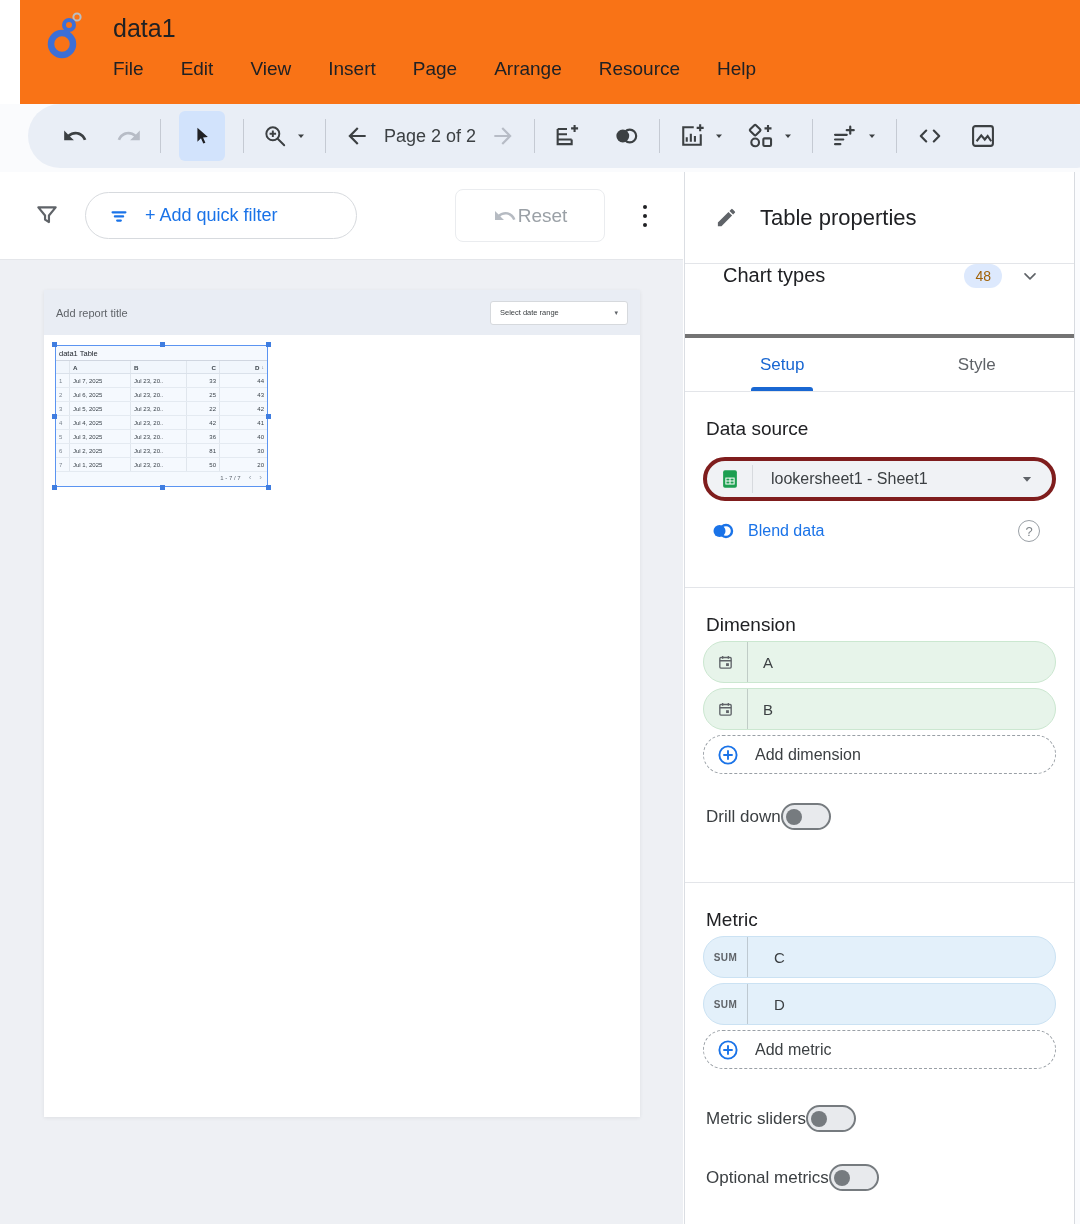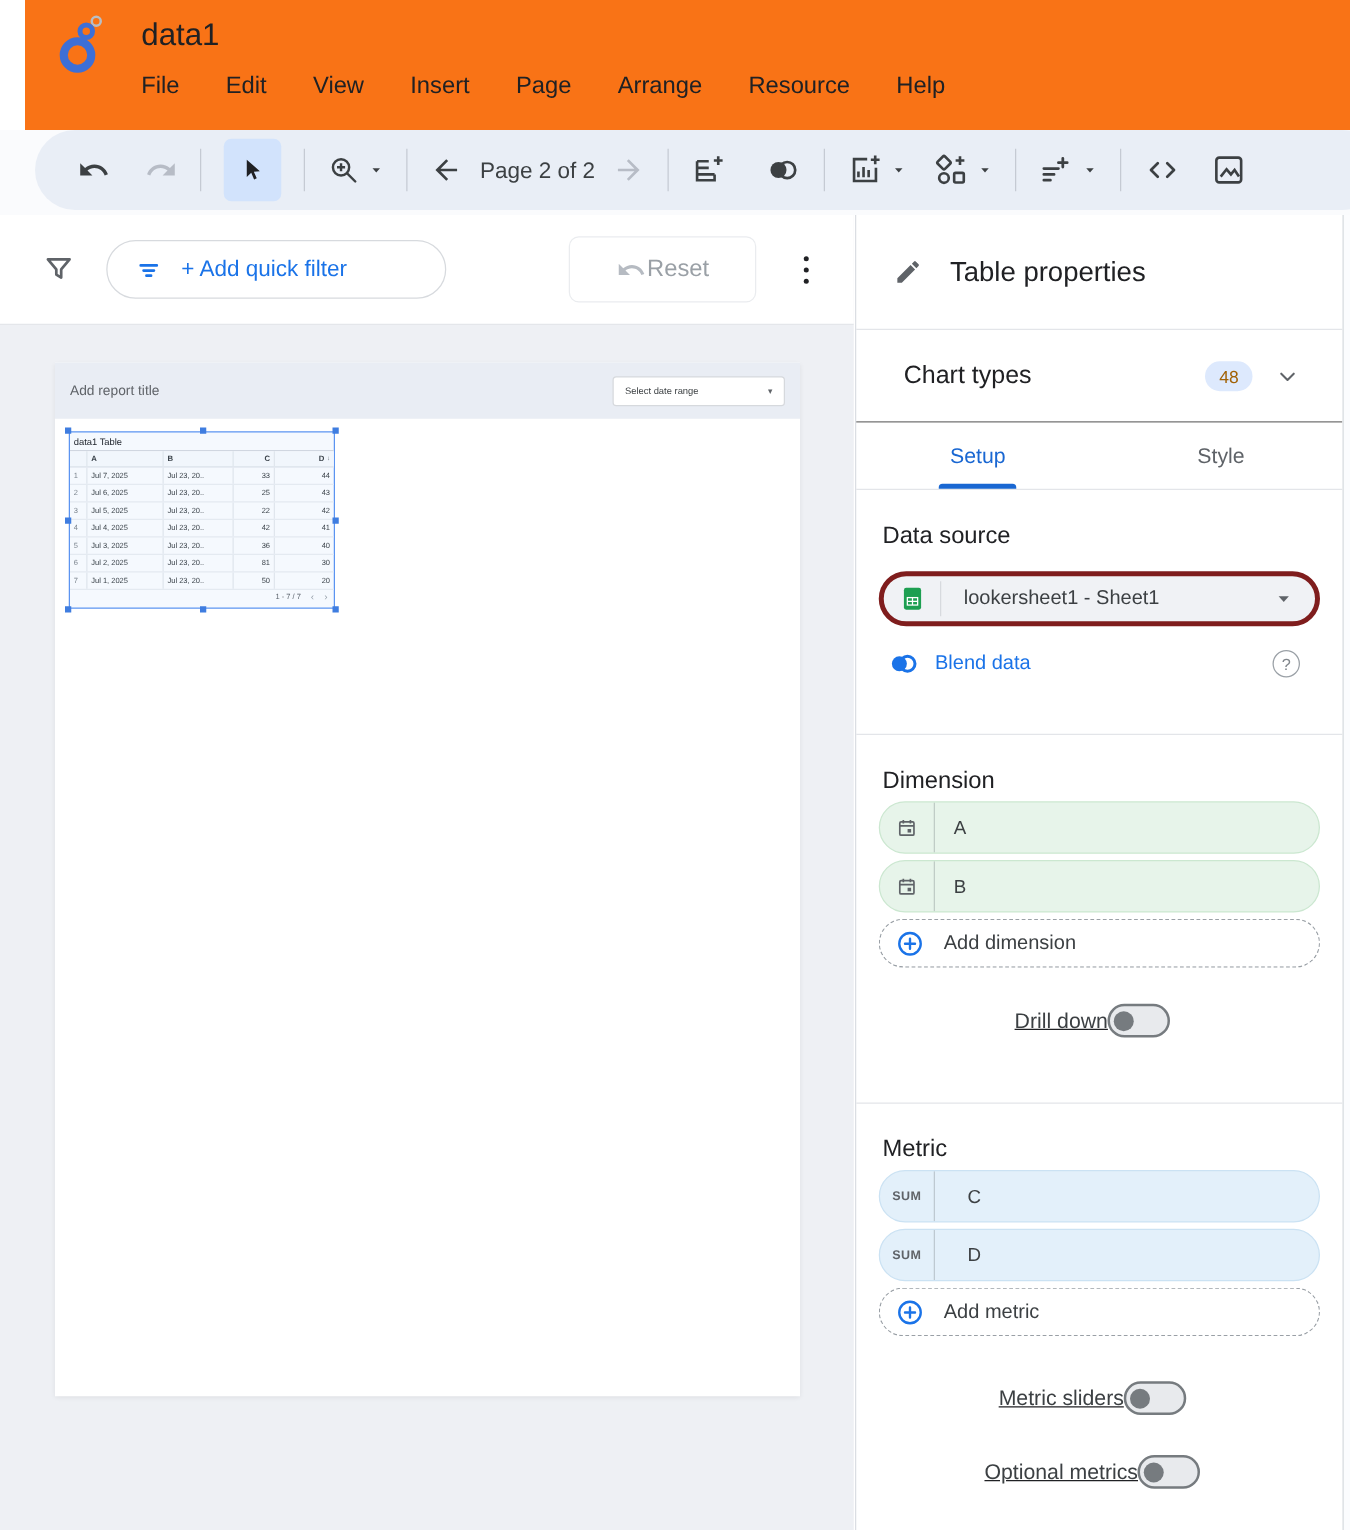--- a/index.html
+++ b/index.html
@@ -60,21 +60,21 @@
   .tw-num { color:#80868b; justify-content:flex-start; }
   .sort-ic { font-size:5px; color:#5f6368; margin-left:2px; }
   .tw-pagination { height:12px; display:flex; align-items:center; justify-content:flex-end; gap:8px; font-size:6px; color:#5f6368; padding-right:5px; }
   .pg-ch { font-size:8px; color:#9aa0a6; line-height:1; cursor:pointer; }
 
   
   .panel { position:absolute; left:684px; top:0; width:390px; bottom:0; background:#fff; border-left:1px solid #dbdee3; }
   .gutter { position:absolute; right:0; top:0; width:6px; bottom:0; background:#fbfcfe; border-left:1px solid #d8dbe0; }
   .p-header { height:92px; display:flex; align-items:center; padding-left:30px; gap:22px; border-bottom:1px solid #e3e5e9; }
   .p-title { font-size:22px; color:#202124; }
-  .p-charttypes { height:74px; display:flex; align-items:center; justify-content:space-between; padding:0 34px 0 38px; border-bottom:1px solid #737373; cursor:pointer; }
+  .p-charttypes { height:74px; display:flex; align-items:flex-start; justify-content:space-between; padding:0 34px 0 38px; border-bottom:4px solid #737373; cursor:pointer; }
   .ct-label { font-size:20px; font-weight:500; color:#202124; }
   .ct-right { display:flex; align-items:center; gap:18px; }
   .badge { background:#dde9fd; color:#a16207; font-size:14px; padding:4px 11px; border-radius:13px; }
   .p-tabs { height:54px; display:flex; border-bottom:1px solid #e3e5e9; }
   .tab { flex:1; position:relative; display:flex; align-items:center; justify-content:center; font-size:17px; cursor:pointer; }
   .tab.active { color:#1967d2; font-weight:500; }
   .tab.inactive { color:#5f6368; }
   .tab.active .underline { position:absolute; bottom:0; left:50%; transform:translateX(-50%); width:62px; height:4px; background:#1967d2; border-radius:3px 3px 0 0; }
 
   .p-section { padding:26px 18px 0; border-bottom:1px solid #e3e5e9; }
@@ -91,21 +91,21 @@
   .ds-section { height:196px; }
 
   .chip { margin-top:5px; height:42px; border-radius:21px; display:flex; align-items:center; overflow:hidden; cursor:pointer; }
   .chip.dim { background:#e7f4ea; border:1px solid #cbe7d0; }
   .chip.met { background:#e3f0fa; border:1px solid #cbe2f3;gap:11px; }
   .chip-lead { width:44px; height:100%; display:flex; align-items:center; justify-content:center; border-right:1px solid rgba(95,99,104,.28); flex:none; }
   .chip-agg { font-size:10px; font-weight:bold; color:#5f6368; letter-spacing:.4px; }
   .chip-label { margin-left:15px; font-size:15px; color:#3c4043; }
   .add-pill { margin-top:5px; height:39px; border:1px dashed #9aa0a6; border-radius:20px; display:flex; align-items:center; gap:15px; padding-left:12px; cursor:pointer; }
   .add-pill span { font-size:16px; color:#3c4043; }
-  .toggle-row { display:flex; align-items:center; justify-content:center; padding:0 14px 0 3px;text-decoration:underline; }
+  .toggle-row { display:flex; align-items:center; justify-content:flex-start; padding:0 14px 0 3px; }
   .toggle-row span { font-size:17px; color:#3c4043; }
   .dim-section { height:295px; }
   .dim-section .toggle-row { margin-top:29px; }
   .met-section .toggle-row.opt { margin-top:32px; }
   .met-section .toggle-row.sld { margin-top:36px; }
   .toggle { width:50px; height:27px; border-radius:15px; background:#e8eaed; border:2px solid #767b7f; position:relative; cursor:pointer; flex:none; }
   .toggle .knob { position:absolute; left:3px; top:3.5px; width:16px; height:16px; border-radius:50%; background:#767b7f; }
 </style>
 </head>
 <body>

